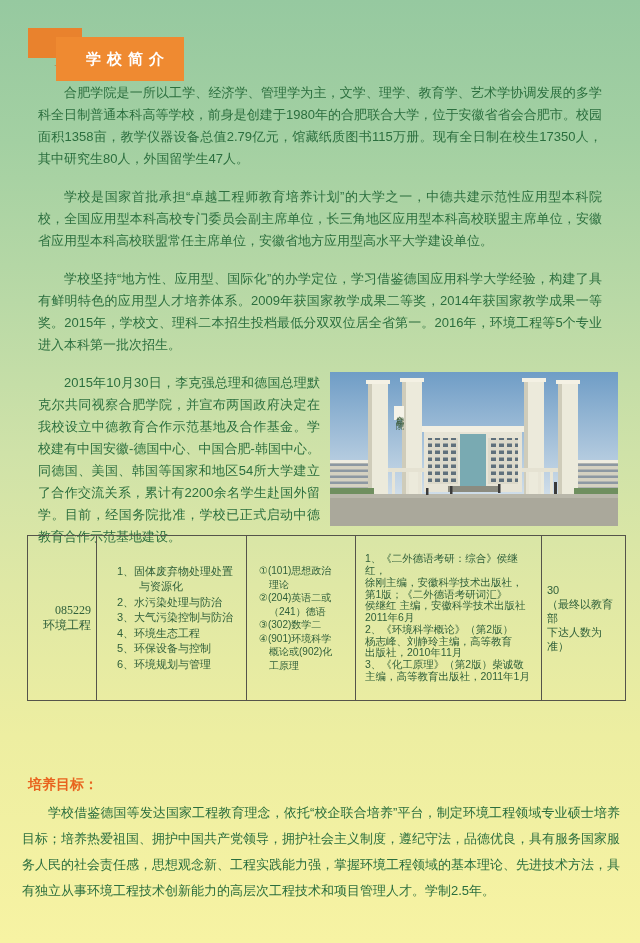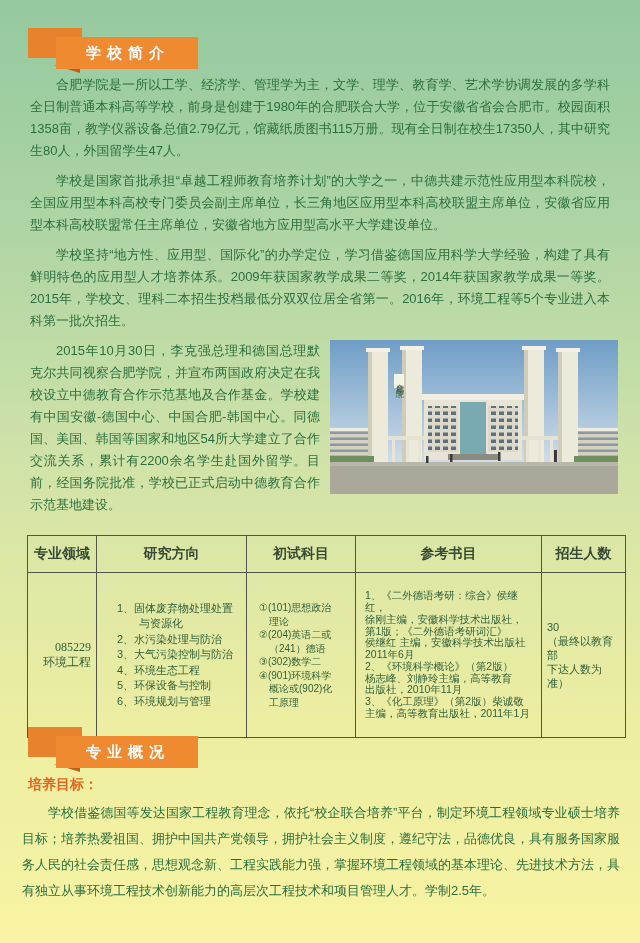--- a/index.html
+++ b/index.html
@@ -5,28 +5,28 @@
   html,body{margin:0;padding:0;}
   body{font-family:"Liberation Sans","DejaVu Sans",sans-serif;}
   .page{position:relative;width:640px;height:943px;overflow:hidden;
     background:linear-gradient(180deg,#96c9a0 0%,#a3d0a2 15%,#b9d9a6 32%,#cfe2a8 48%,#dfe8a5 62%,#edeea1 78%,#f7f3a3 100%);}
 
   
   .ribbon{position:absolute;left:28px;width:220px;height:46px;}
   .ribbon-back{position:absolute;left:0;top:0;width:54px;height:30px;background:#e9822d;}
   .ribbon-fold{position:absolute;left:26px;top:37px;width:0;height:0;
     border-top:8px solid #c05f16;border-left:26px solid transparent;}
-  .ribbon-label{position:absolute;left:28px;top:9px;height:32px;min-width:112px;
+  .ribbon-label{position:absolute;left:28px;top:9px;height:44px;min-width:112px;
     background:#ef8a31;color:#ffffff;font-weight:bold;font-size:15px;letter-spacing:6px;
-    display:flex;align-items:center;justify-content:center;padding:0 14px 0 16px;}
+    display:flex;align-items:center;justify-content:center;padding:0 0 0 16px;}
 
   
   .intro-text{position:absolute;left:22px;top:66px;width:596px;
     color:#2b6e3e;font-size:13px;line-height:22px;text-align:justify;}
-  .intro-text p{margin:8px;text-indent:2em;white-space:normal;}
+  .intro-text p{margin:16px;text-indent:2em;white-space:normal;}
   .photo{position:relative;float:right;width:288px;height:154px;margin-left:10px;}
   .photo svg{display:block;}
   .gate-sign{position:absolute;left:64px;top:34px;writing-mode:vertical-rl;
     font-size:8px;letter-spacing:2px;color:#3f5f3f;background:#f5f3e8;padding:3px 1px;line-height:1;}
 
   
   .plan-table{position:absolute;left:27px;top:535px;width:598px;border-collapse:collapse;table-layout:fixed;}
   .plan-table th,.plan-table td{border:1px solid #55544a;vertical-align:middle;}
   .plan-table th{height:36px;font-size:14px;font-weight:bold;color:#384a34;text-align:center;padding:0;}
   .plan-table td{height:140px;color:#2f5f3a;padding:12px 5px;}
@@ -138,27 +138,20 @@
 
   <table class="plan-table">
     <colgroup>
       <col style="width:69px">
         <col style="width:150px">
         <col style="width:109px">
         <col style="width:186px">
         <col style="width:84px">
     </colgroup>
     <tbody>
-        <tr>
-      <th>专业领域</th>
-      <th>研究方向</th>
-      <th>初试科目</th>
-      <th>参考书目</th>
-      <th>招生人数</th>
-    </tr>
     <tr>
       <td class="cell-field">085229
 环境工程</td>
       <td class="cell-directions">1、固体废弃物处理处置
 　　与资源化
 2、水污染处理与防治
 3、大气污染控制与防治
 4、环境生态工程
 5、环保设备与控制
 6、环境规划与管理</td>
@@ -180,22 +173,17 @@
 出版社，2010年11月
 3、《化工原理》（第2版）柴诚敬
 主编，高等教育出版社，2011年1月</td>
       <td class="cell-quota">30
 （最终以教育部
 下达人数为准）</td>
     </tr>
   </tbody>
     </table>
 
-  <div class="ribbon" style="top:727px">
-    <div class="ribbon-back"></div>
-    <div class="ribbon-fold"></div>
-    <div class="ribbon-label">专业概况</div>
-  </div>
 
   <div class="goal-label">培养目标：</div>
   <p class="goal-text">学校借鉴德国等发达国家工程教育理念，依托“校企联合培养”平台，制定环境工程领域专业硕士培养目标；培养热爱祖国、拥护中国共产党领导，拥护社会主义制度，遵纪守法，品德优良，具有服务国家服务人民的社会责任感，思想观念新、工程实践能力强，掌握环境工程领域的基本理论、先进技术方法，具有独立从事环境工程技术创新能力的高层次工程技术和项目管理人才。学制2.5年。</p>
 
 </div>
 
 </body></html>

